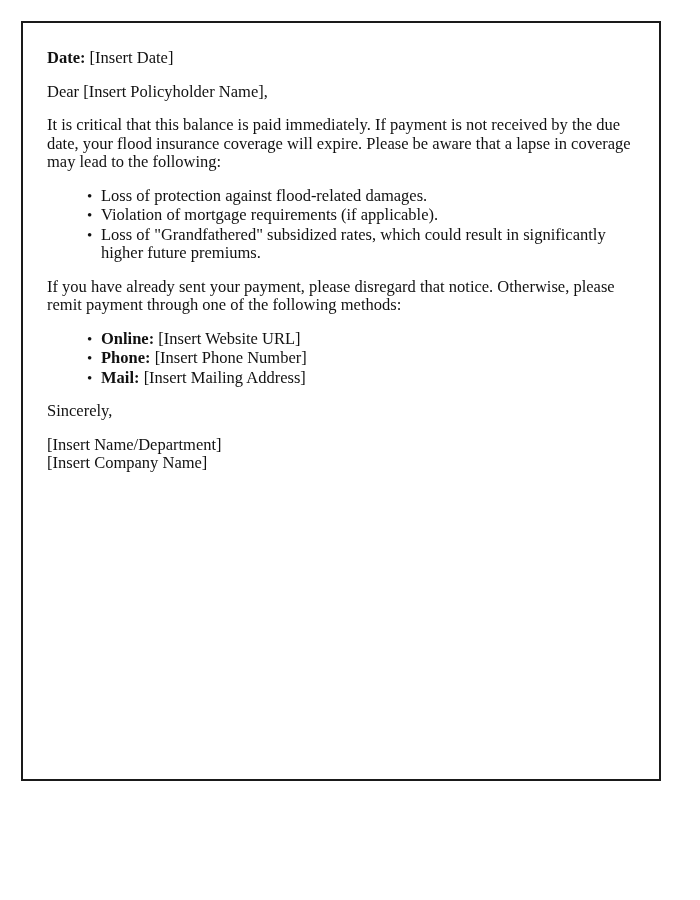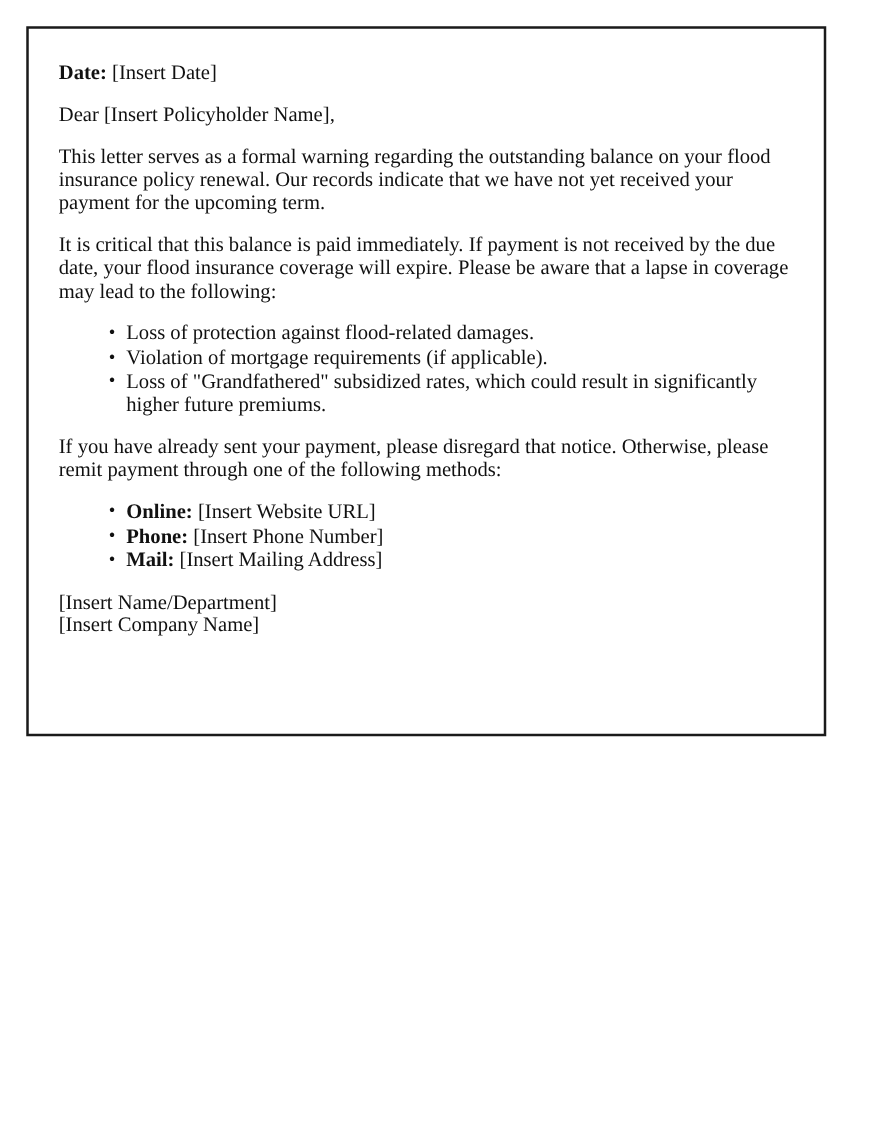--- a/index.html
+++ b/index.html
@@ -13,21 +13,21 @@
     height: 900px;
     font-family: "Liberation Serif", "DejaVu Serif", serif;
     color: #111111;
     overflow: hidden;
   }
   #letter-frame {
     position: absolute;
     left: 21px;
     top: 21px;
     width: 640px;
-    height: 568px;
+    height: 760px;
     box-sizing: border-box;
     border: 2px solid #1a1a1a;
     background: #ffffff;
   }
   #letter-body {
     box-sizing: border-box;
     padding: 26px 24px 0 24px;
     font-size: 16.5px;
     line-height: 18.5px;
   }
@@ -72,40 +72,40 @@
   <div id="letter-body">
 
     <div class="block">
       <div class="line"><b>Date:</b> <span>[Insert Date]</span></div>
     </div>
 
 
 
     <div class="para">Dear [Insert Policyholder Name],</div>
 
-    <div class="para">This letter serves as a formal warning regarding the outstanding balance on your flood insurance policy renewal. Our records indicate that we have not yet received your payment for the upcoming term.</div>
 
 
     <div class="para">It is critical that this balance is paid immediately. If payment is not received by the due date, your flood insurance coverage will expire. Please be aware that a lapse in coverage may lead to the following:</div>
 
     <ul class="bullets">
       <li>Loss of protection against flood-related damages.</li>
       <li>Violation of mortgage requirements (if applicable).</li>
       <li>Loss of "Grandfathered" subsidized rates, which could result in significantly higher future premiums.</li>
     </ul>
 
     <div class="para">If you have already sent your payment, please disregard that notice. Otherwise, please remit payment through one of the following methods:</div>
 
     <ul class="bullets">
       <li><b>Online:</b> <span>[Insert Website URL]</span></li>
       <li><b>Phone:</b> <span>[Insert Phone Number]</span></li>
       <li><b>Mail:</b> <span>[Insert Mailing Address]</span></li>
     </ul>
 
 
+    <div class="para">Sincerely,</div>
 
     <div class="block">
       <div class="line">[Insert Name/Department]</div>
       <div class="line">[Insert Company Name]</div>
     </div>
 
   </div>
 </div>
 
 </body></html>

